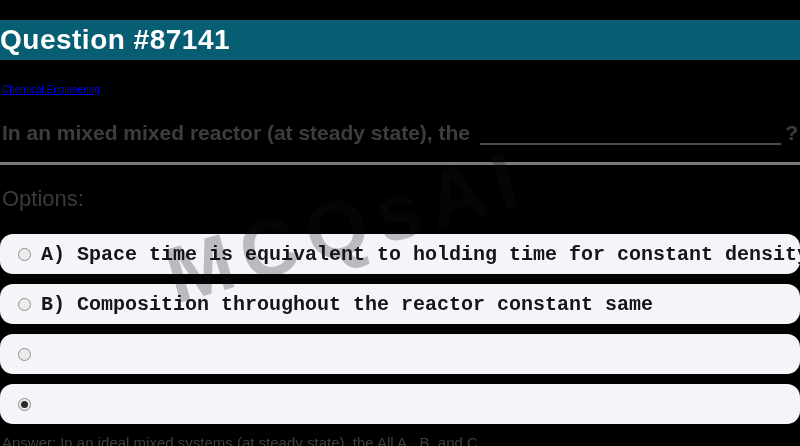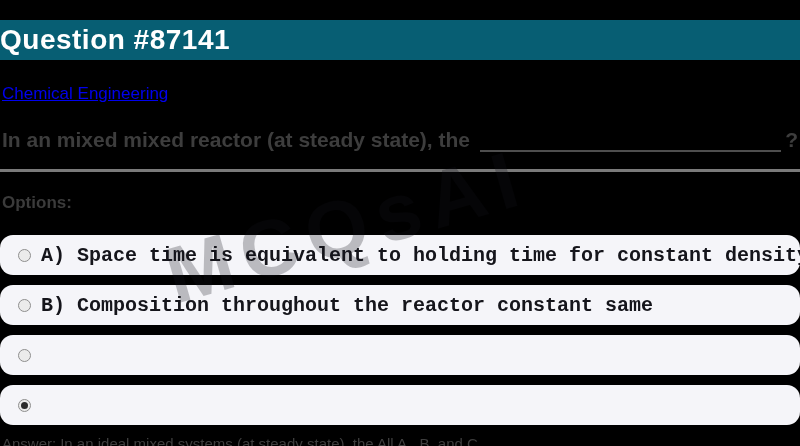--- a/index.html
+++ b/index.html
@@ -17,21 +17,21 @@
     color: #ffffff;
     font-size: 28px;
     font-weight: bold;
     line-height: 40px;
     letter-spacing: 0.5px;
   }
   .category-link {
     display: inline-block;
     margin: 24px 0 0 2px;
     color: #0000EE;
-    font-size: 17px;
+    font-size: 10px;
     text-decoration: underline;
     cursor: pointer;
   }
   .question-row {
     display: flex;
     align-items: baseline;
     margin: 24px 2px 0 2px;
     color: #3d3d3d;
     font-size: 21px;
     font-weight: bold;
@@ -46,22 +46,22 @@
   }
   .divider {
     margin-top: 17px;
     border: none;
     border-top: 3px solid #7a7a7a;
     width: 100%;
   }
   .options-label {
     margin: 21px 0 0 2px;
     color: #3b3b3b;
-    font-size: 17px;
-    font-weight: bold;
+    font-size: 22px;
+    font-weight: normal;
   }
   .options-list { margin-top: 22px; }
   .option-row {
     height: 40px;
     background: #F5F5F9;
     border-radius: 13px;
     margin-bottom: 10px;
     display: flex;
     align-items: center;
     padding-left: 18px;

